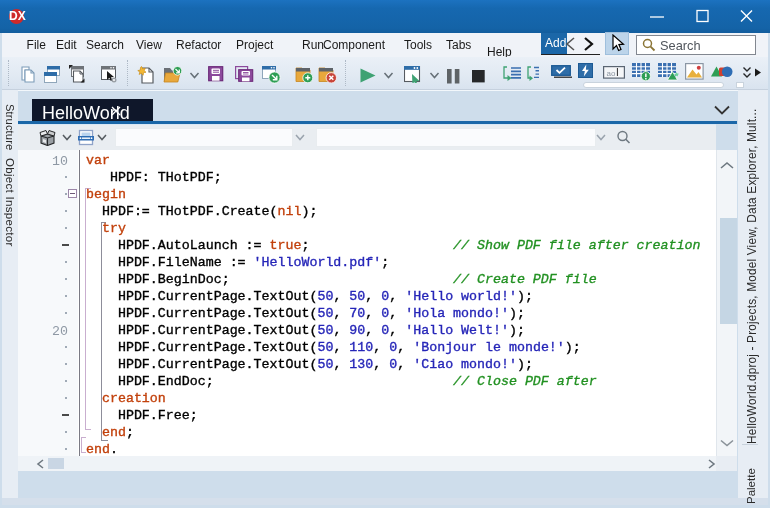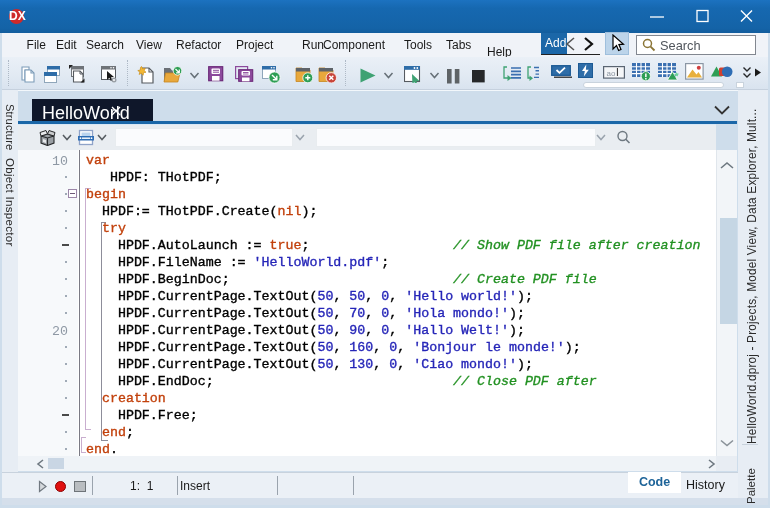--- a/index.html
+++ b/index.html
@@ -331,21 +331,21 @@
    HPDF: THotPDF;
 <b>begin</b>
   HPDF:= THotPDF.Create(<b>nil</b>);
   <b>try</b>
     HPDF.AutoLaunch := <b>true</b>;                  <span class="cm">// Show PDF file after creation</span>
     HPDF.FileName := <span class="st">'HelloWorld.pdf'</span>;
     HPDF.BeginDoc;                            <span class="cm">// Create PDF file</span>
     HPDF.CurrentPage.TextOut(<span class="nu">50</span>, <span class="nu">50</span>, <span class="nu">0</span>, <span class="st">'Hello world!'</span>);
     HPDF.CurrentPage.TextOut(<span class="nu">50</span>, <span class="nu">70</span>, <span class="nu">0</span>, <span class="st">'Hola mondo!'</span>);
     HPDF.CurrentPage.TextOut(<span class="nu">50</span>, <span class="nu">90</span>, <span class="nu">0</span>, <span class="st">'Hallo Welt!'</span>);
-    HPDF.CurrentPage.TextOut(<span class="nu">50</span>, <span class="nu">160</span>, <span class="nu">0</span>, <span class="st">'Bonjour le monde!'</span>);
+    HPDF.CurrentPage.TextOut(<span class="nu">50</span>, <span class="nu">110</span>, <span class="nu">0</span>, <span class="st">'Bonjour le monde!'</span>);
     HPDF.CurrentPage.TextOut(<span class="nu">50</span>, <span class="nu">130</span>, <span class="nu">0</span>, <span class="st">'Ciao mondo!'</span>);
     HPDF.EndDoc;                              <span class="cm">// Close PDF after</span>
   <b>creation</b>
     HPDF.Free;
   <b>end</b>;
 <b>end</b>.</pre>
   <div class="abs" id="vsb"></div>
   <div class="abs" id="vthumb"></div>
   <svg class="abs" style="left:719px;top:160px" width="16" height="12">
       <path class="chev" d="M2 8 L8 3 L14 8"></path>
@@ -355,34 +355,19 @@
     </svg>
   <div class="abs" id="hsb"></div>
   <div class="abs" id="hthumb"></div>
   <svg class="abs" style="left:35px;top:458px" width="12" height="12">
       <path class="chev" d="M8 2 L3 6 L8 10"></path>
     </svg>
   <svg class="abs" style="left:705px;top:458px" width="12" height="12">
       <path class="chev" d="M4 2 L9 6 L4 10"></path>
     </svg>
   <div class="abs" id="corner"></div>
-  <div class="abs" id="sbar">
-    <svg style="position:absolute;left:36px;top:7px" width="10" height="13">
-        <path d="M1.5 1.5 L8 6.5 L1.5 11.5 Z" fill="#D4D8DC" stroke="#707880" stroke-width="1.2"></path>
-      </svg>
-    <div style="position:absolute;left:53px;top:8px;width:11px;height:11px;border-radius:50%;background:#E01010;border:1px solid #8B0000;box-sizing:border-box"></div>
-    <div style="position:absolute;left:72px;top:8px;width:12px;height:11px;background:#B9BDC1;border:1.5px solid #6E7479;box-sizing:border-box"></div>
-    <div class="ssep" style="left:90px"></div>
-    <span class="stext" style="left:128px">1:&nbsp;&nbsp;1</span>
-    <div class="ssep" style="left:175px"></div>
-    <span class="stext" style="left:178px">Insert</span>
-    <div class="ssep" style="left:275px"></div>
-    <div class="ssep" style="left:351px"></div>
-    <div id="codebtn">Code</div>
-    <span class="stext" style="left:684px;top:5px;font-size:12.5px">History</span>
-  </div>
   <div class="abs" id="sPad"></div>
   <div class="abs" style="left:742px;top:444px;width:16px;height:1px;background:#C9D3DD"></div>
   <div class="vtext" style="left:16px;top:104px;transform:rotate(90deg);transform-origin:0 0;font-size:11.2px;letter-spacing:0.1px">Structure</div>
   <div class="vtext" style="left:16px;top:158px;transform:rotate(90deg);transform-origin:0 0;font-size:11.5px;letter-spacing:0.3px">Object Inspector</div>
   <div class="vtext" style="left:744.5px;top:444px;transform:rotate(-90deg);transform-origin:0 0;font-size:11.9px;letter-spacing:0.15px">HelloWorld.dproj - Projects, Model View, Data Explorer, Mult...</div>
   <div class="vtext" style="left:745px;top:504px;transform:rotate(-90deg);transform-origin:0 0;font-size:11.5px">Palette</div>
 </div>
 
 </body></html>

